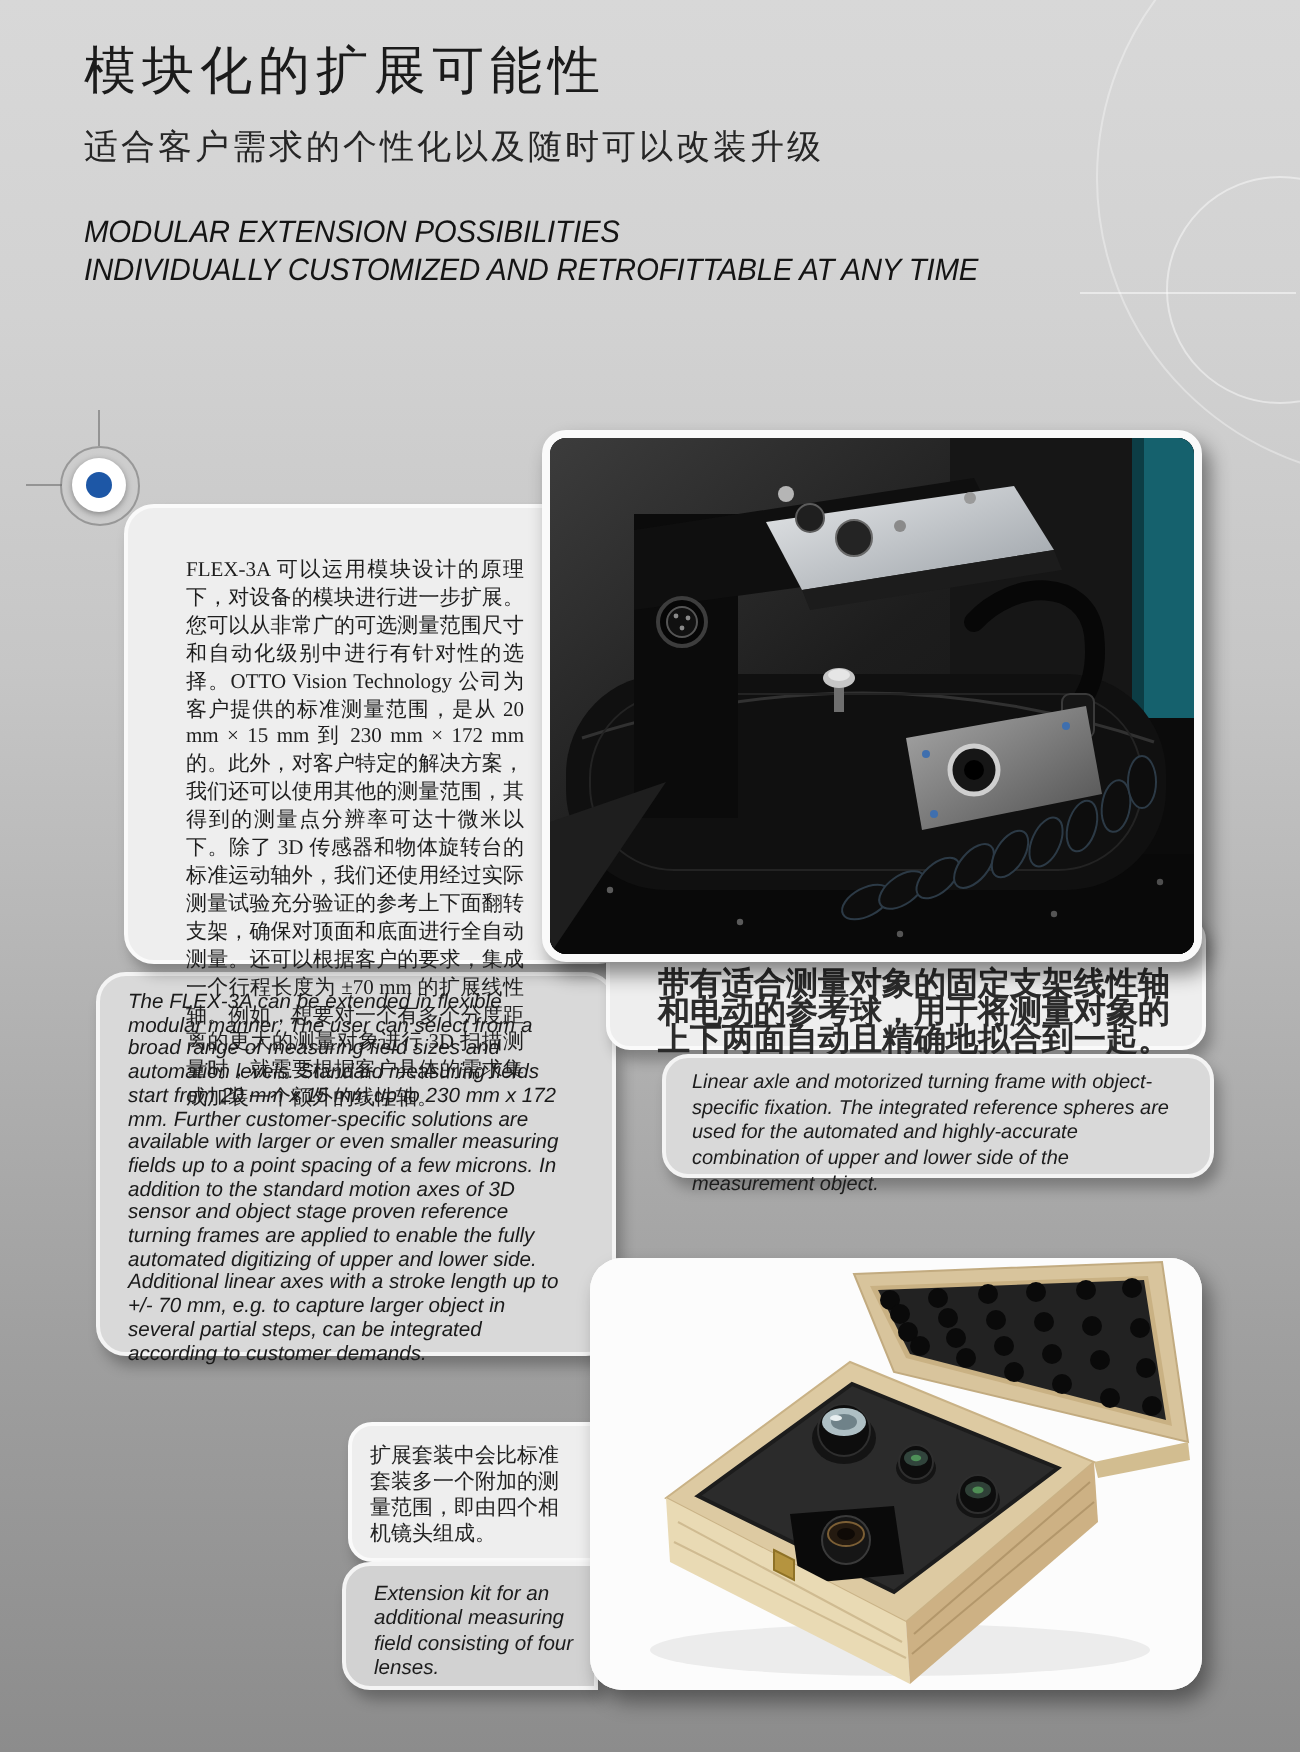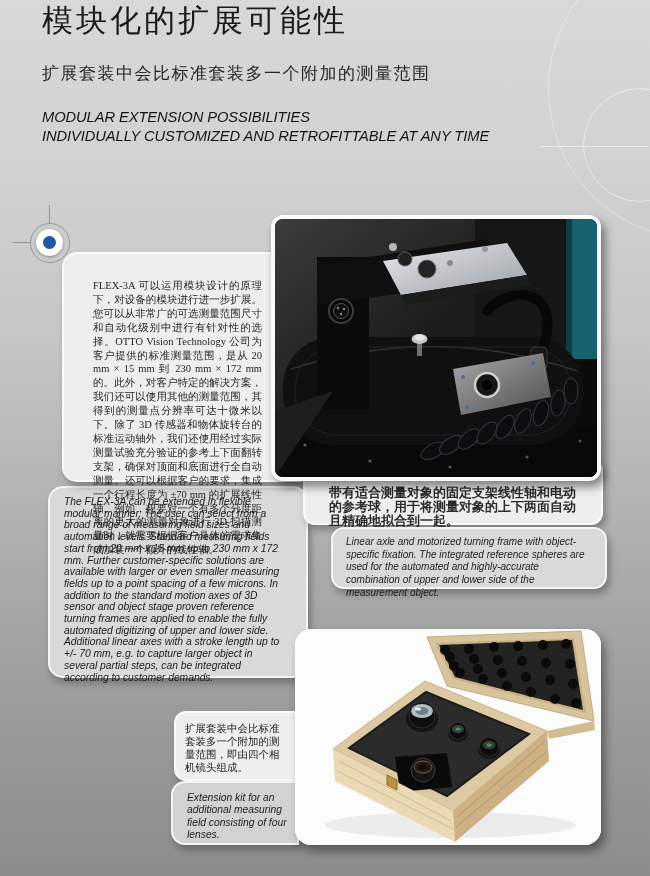--- a/index.html
+++ b/index.html
@@ -10,21 +10,21 @@
   }
   .cjk{font-family:"Liberation Serif","DejaVu Serif",serif;}
 
   
   .deco-circle{position:absolute;border-radius:50%;border:1px solid rgba(255,255,255,.45);}
   .deco-c1{left:583px;top:88px;width:112px;height:112px;}
   .deco-c2{left:548px;top:-62px;width:300px;height:300px;border-color:rgba(255,255,255,.35);}
   .deco-hline{position:absolute;left:540px;top:146px;width:108px;height:1px;background:rgba(255,255,255,.5);}
 
   
-  .title-cn{position:absolute;left:42px;top:0;font-size:31px;letter-spacing:3px;color:#1b1b1b;font-weight:400;}
+  .title-cn{position:absolute;left:42px;top:18px;font-size:26px;letter-spacing:3px;color:#1b1b1b;font-weight:400;}
   .subtitle-cn{position:absolute;left:42px;top:62px;font-size:17px;letter-spacing:1.5px;color:#262626;}
   .heading-en{position:absolute;left:42px;top:108px;font-size:15.5px;line-height:18.5px;
     font-style:italic;color:#141414;letter-spacing:-.1px;transform:scaleX(.95);transform-origin:left top;}
 
   
   .bullet-ring{position:absolute;left:30px;top:223px;width:38px;height:38px;border:1px solid rgba(110,110,110,.55);border-radius:50%;}
   .bullet-tick-h{position:absolute;left:13px;top:242px;width:18px;height:1px;background:rgba(110,110,110,.6);}
   .bullet-tick-v{position:absolute;left:49px;top:205px;width:1px;height:18px;background:rgba(110,110,110,.6);}
   .bullet-white{position:absolute;left:36px;top:229px;width:27px;height:27px;background:#fff;border-radius:50%;box-shadow:0 1px 3px rgba(0,0,0,.35);}
   .bullet-blue{position:absolute;left:7px;top:7px;width:13px;height:13px;border-radius:50%;}
@@ -33,21 +33,21 @@
   .panel{position:absolute;border-radius:15px;box-shadow:3px 5px 7px rgba(0,0,0,.28);box-sizing:border-box;}
   .panel.light{background:#eeeeee;border:2px solid #fafafa;}
   .panel.mid{background:#d9d9d9;border:2px solid #f4f4f4;}
 
   .intro-cn{left:62px;top:252px;width:252px;height:230px;z-index:3;padding:25px 50px 10px 29px;
     font-size:10.5px;line-height:13.9px;color:#1e1e1e;text-align:justify;}
   .intro-en{left:48px;top:486px;width:260px;height:192px;z-index:2;padding:8px 18px 8px 14px;
     font-style:italic;font-size:10.3px;line-height:11.7px;color:#1a1a1a;}
 
   .caption-cn-machine{left:303px;top:458px;width:300px;height:67px;z-index:3;padding:26px 14px 6px 24px;
-    font-size:13px;line-height:14px;font-weight:bold;color:#2b2b2b;border-radius:12px;}
+    font-size:16px;line-height:14px;font-weight:bold;color:#2b2b2b;border-radius:12px;}
   .caption-en-machine{left:331px;top:527px;width:276px;height:62px;z-index:3;padding:7px 10px 6px 13px;
     font-style:italic;font-size:10px;line-height:12.7px;color:#1c1c1c;border-radius:13px;}
 
   .caption-cn-kit{left:174px;top:711px;width:125px;height:70px;z-index:3;padding:9px 8px 6px 9px;
     font-size:10.5px;line-height:13px;color:#222;border-radius:12px 0 0 12px;border-right:none;}
   .caption-en-kit{left:171px;top:781px;width:128px;height:64px;z-index:3;padding:9px 8px 6px 14px;
     font-style:italic;font-size:10.3px;line-height:12.4px;color:#1c1c1c;border-radius:14px 0 0 14px;border-right:none;background:#d2d2d2;}
 
   .vline-seg{position:absolute;left:306px;top:523px;width:2px;height:100px;background:rgba(255,255,255,.55);z-index:1;}
 
@@ -62,21 +62,21 @@
 </head>
 <body>
 
 <div class="page">
 
   <div class="deco-circle deco-c1"></div>
   <div class="deco-circle deco-c2"></div>
   <div class="deco-hline"></div>
 
   <div class="title-cn cjk">模块化的扩展可能性</div>
-  <div class="subtitle-cn cjk">扩展套装中会比标准套装多一个附加的测量范围</div>
+  <div class="subtitle-cn cjk">适合客户需求的个性化以及随时可以改装升级</div>
   <div class="heading-en">
     <div>MODULAR EXTENSION POSSIBILITIES</div>
     <div>INDIVIDUALLY CUSTOMIZED AND RETROFITTABLE AT ANY TIME</div>
   </div>
 
   <div class="bullet-tick-h"></div>
   <div class="bullet-tick-v"></div>
   <div class="bullet-ring"></div>
   <div class="bullet-white">
     <div class="bullet-blue" style="background:#1d57a6;"></div>

